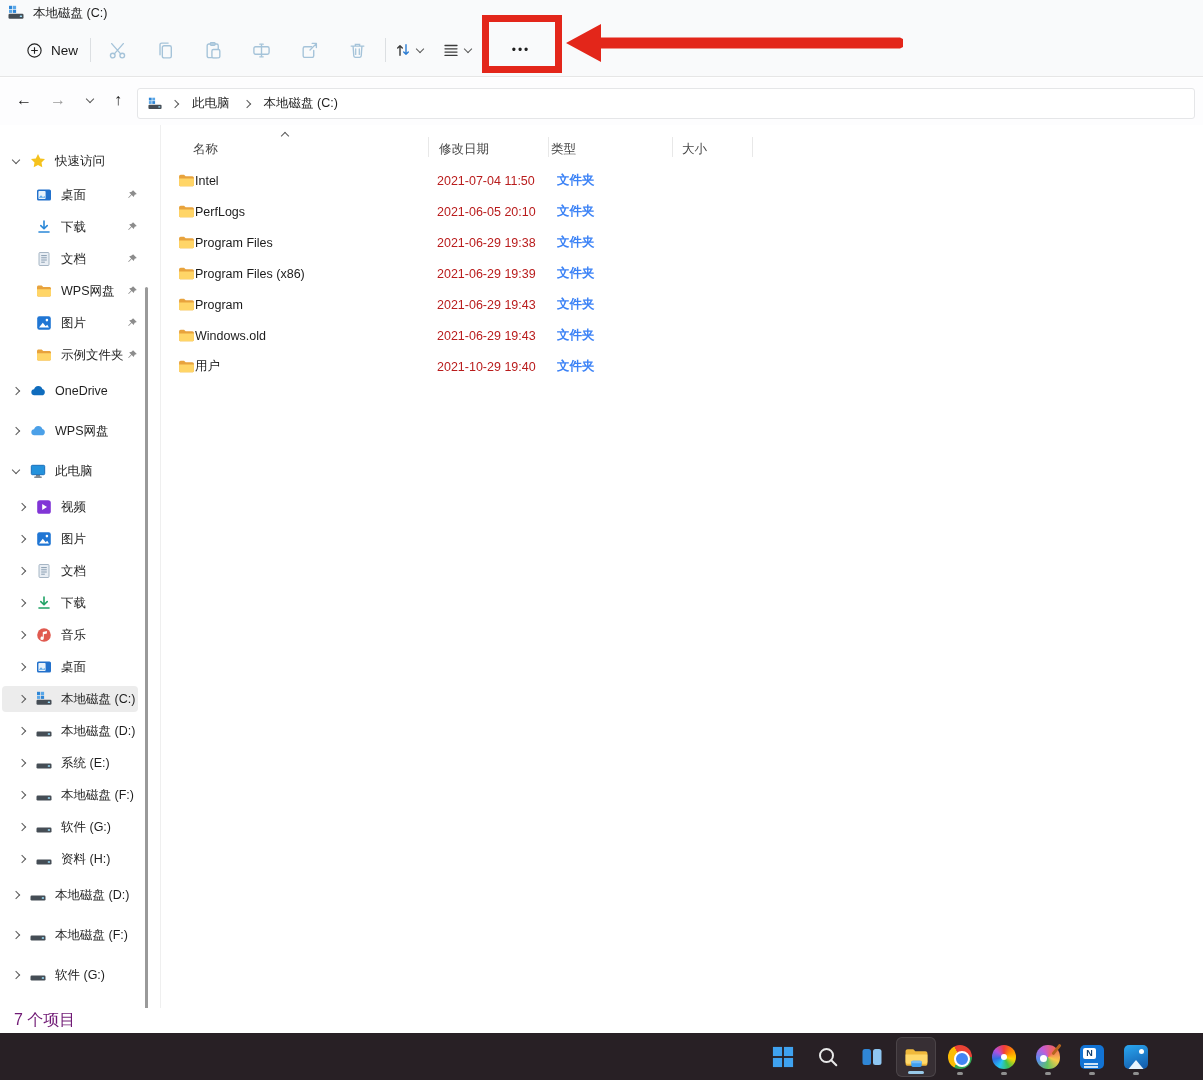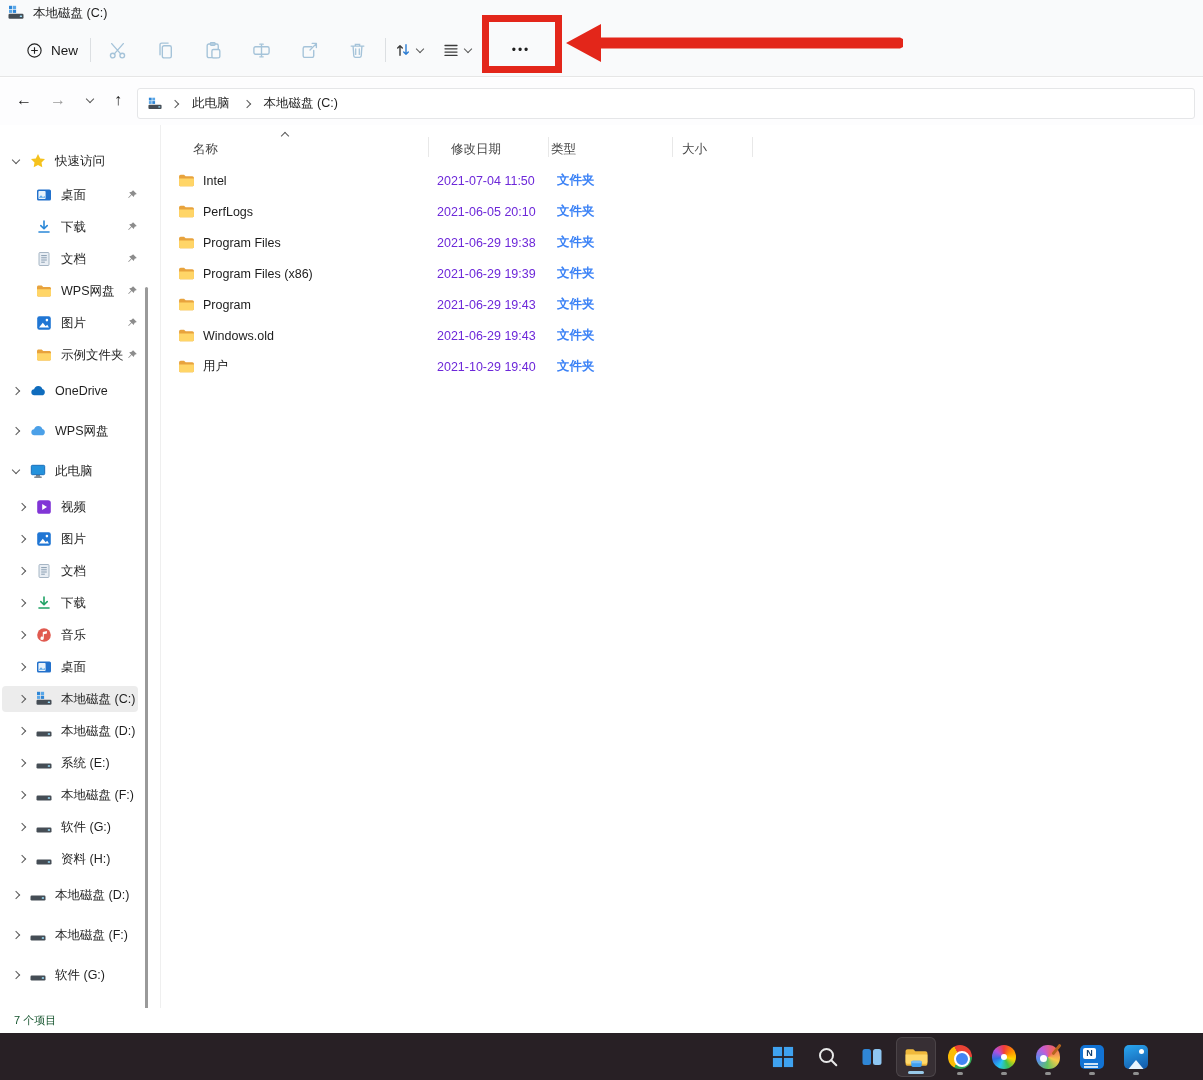--- a/index.html
+++ b/index.html
@@ -52,33 +52,33 @@
   .srow.child2 { padding-left:14px; }
   .srow .pin { position:absolute; right:22px; top:50%; transform:translateY(-50%); }
   .srow.selected::before { content:""; position:absolute; left:2px; top:3px; width:136px; height:26px; background:#ececec; border-radius:4px; z-index:-1; }
   .srow { z-index:0; }
   .sb-stack { position:absolute; left:0; top:18px; width:160px; }
 
   
   .main { position:absolute; left:170px; top:135px; right:0; bottom:72px; background:#fff; }
   .fhead { display:flex; height:28px; align-items:center; font-size:12.5px; color:#454545; position:relative; }
   .hname { width:260px; padding-left:23px; }
-  .hdate { width:120px; padding-left:21px; }
+  .hdate { width:120px; padding-left:9px; }
   .htype { width:122px; padding-left:1px; }
   .hsize { width:82px; padding-left:10px; }
   .hsep { position:absolute; top:2px; height:20px; width:1px; background:#e8e8e8; }
   .sortcaret { position:absolute; left:112px; top:-6px; }
   .frow { display:flex; align-items:center; height:31px; font-size:12.5px; }
-  .fname { width:260px; padding-left:8px; display:flex; align-items:center; gap:8px; color:#1c1c1c; }
-  .fdate { width:120px; padding-left:7px; color:#6d28d9; }
+  .fname { width:260px; padding-left:8px; display:flex; align-items:center; color:#1c1c1c; }
+  .fdate { width:120px; padding-left:7px; color:#b91c1c; }
   .ftype { width:122px; padding-left:7px; color:#3b82f6;font-weight:bold; }
   .flist { margin-top:2px; }
 
   
-  .statusbar { position:absolute; left:0; bottom:47px; height:25px; width:1203px; background:#fff; display:flex; align-items:center; padding-left:14px; font-size:11px; color:#14532d; }
+  .statusbar { position:absolute; left:0; bottom:47px; height:25px; width:1203px; background:#fff; display:flex; align-items:center; padding-left:14px; font-size:16px; color:#701a75; }
 
   
   .taskbar { position:absolute; left:0; bottom:0; width:1203px; height:47px; background:#282025; display:flex; align-items:center; }
   .tk { position:absolute; top:4px; width:40px; height:40px; display:flex; align-items:center; justify-content:center; border-radius:6px; }
   .tk.active { background:rgba(255,255,255,.07); border:1px solid rgba(255,255,255,.10); }
   .tk .dot { position:absolute; bottom:2px; left:50%; transform:translateX(-50%); width:6px; height:3px; border-radius:2px; background:#8f8f8f; }
   .tk .dot.wide { width:16px; background:#98c8e8; }
   .tk-chrome { width:24px; height:24px; border-radius:50%; background:conic-gradient(from -30deg,#ea4335 0 120deg,#34a853 120deg 240deg,#fbbc05 240deg 360deg); position:relative; }
   .tk-chrome::after { content:""; position:absolute; left:6px; top:6px; width:12px; height:12px; border-radius:50%; background:#4285f4; border:2px solid #fff; }
   .tk-wheel { width:24px; height:24px; border-radius:50%; background:conic-gradient(#f23c3c,#ff8a00,#ffd500,#3ec24e,#25c6f2,#2f6fe4,#b44fe0,#f23c3c); position:relative; }

